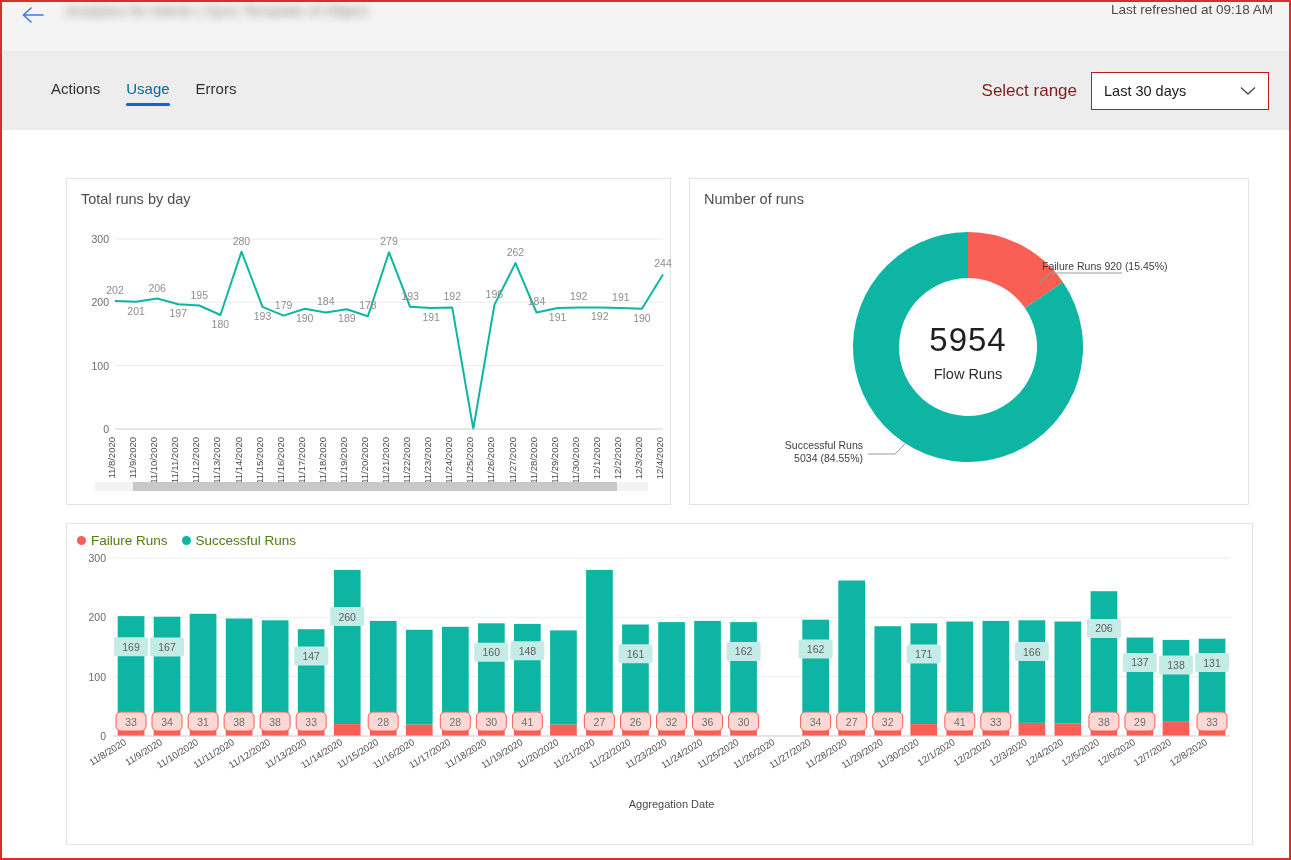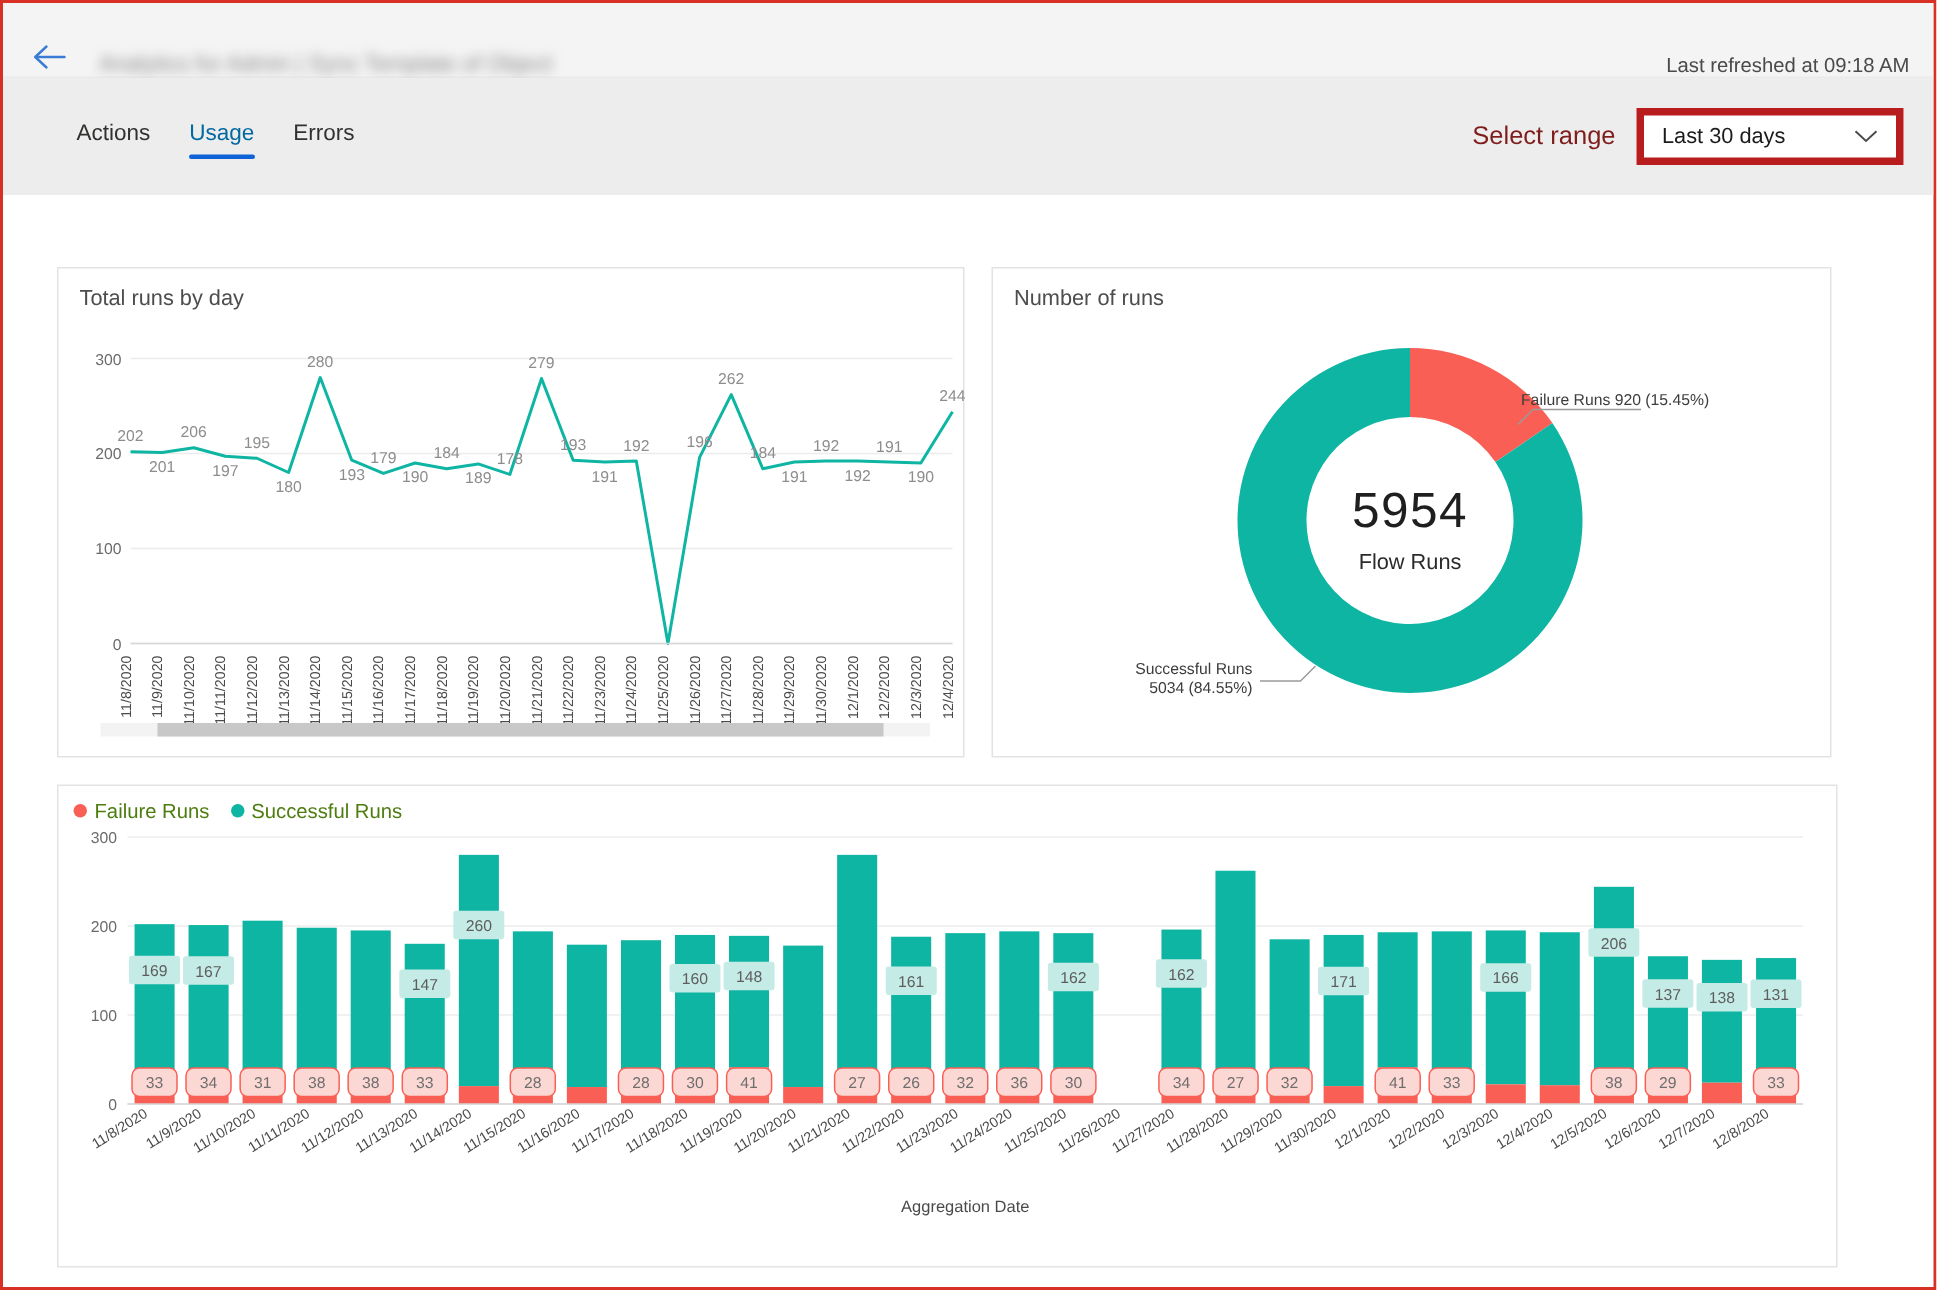--- a/index.html
+++ b/index.html
@@ -13,21 +13,21 @@
   .frame {
     width:1291px; height:860px;
     border:2px solid #d93025;
     position:relative;
     overflow:hidden;
     background:#ffffff;
   }
   
   .titlebar {
     height:50px; background:#f4f4f4;
-    display:flex; align-items:flex-end;
+    display:flex; align-items:flex-start;
     border-bottom:1px solid #eaeaea;
     padding:0 16px 0 18px;
     position:relative;
   }
   .back-arrow {
     width:26px; height:26px; flex:0 0 auto;
     display:flex; align-items:center; justify-content:center;
     cursor:pointer;
   }
   .blur-title {
@@ -64,29 +64,29 @@
     content:""; position:absolute;
     left:13px; right:13px; bottom:0px; height:3px;
     background:#0f63d6; border-radius:2px;
   }
   .range-wrap {
     margin-left:auto; display:flex; align-items:center; gap:14px;
   }
   .range-label { font-size:17px; color:#7f1d1d; }
   .range-select {
     width:178px; height:38px;
-    border:5px solid #b91c1c; background:#fff;
+    border:1px solid #b91c1c; background:#fff;
     display:flex; align-items:center;
     padding:0 12px; font-size:14.5px; color:#1b1b1b;
     cursor:pointer;
   }
   .range-select .chev { margin-left:auto; color:#4a4a4a; display:flex; }
   
   .content {
-    position:absolute; left:20px; top:156px;
+    position:absolute; left:48px; top:156px;
     width:1219px; height:700px;
     background:#fff;
     padding:20px 16px 0 16px;
   }
   .row-top { display:flex; gap:18px; }
   .panel {
     border:1px solid #e3e3e3;
     background:#fff;
     position:relative;
   }

